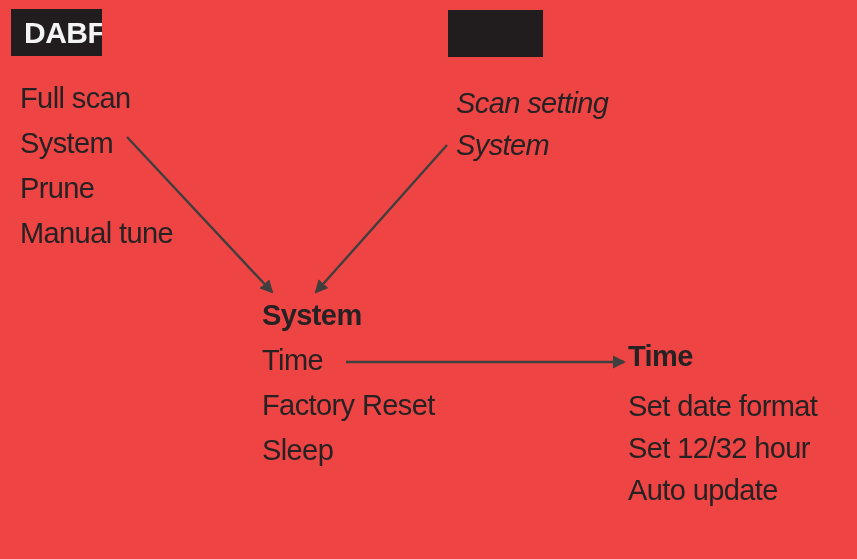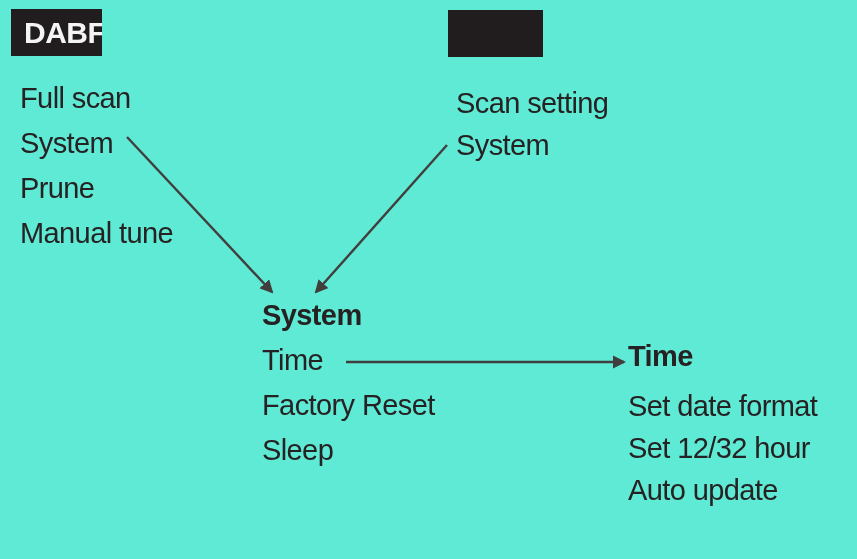--- a/index.html
+++ b/index.html
@@ -4,21 +4,21 @@
 <style>
   html, body {
     margin: 0;
     padding: 0;
     background: #ffffff;
   }
   .canvas {
     position: relative;
     width: 857px;
     height: 559px;
-    background: #5eead4;
+    background: #ef4444;
     overflow: hidden;
     font-family: "Liberation Sans", sans-serif;
     color: #262223;
   }
   
   .mode-tab {
     position: absolute;
     background: #211d1e;
     color: #f5f4f4;
     font-weight: bold;
@@ -45,21 +45,21 @@
     margin: 8px;
     padding: 0;
     list-style: none;
     font-size: 29px;
     letter-spacing: -0.6px;
     white-space: nowrap;
   }
   .menu-list li { height: 45px; line-height: 45px; }
   .list-dab { left: 12px; top: 68px; }
   .list-fm  { left: 448px; top: 74px; }
-  .list-fm li { height: 42px; line-height: 42px; }
+  .list-fm li { height: 42px; line-height: 42px; font-style: italic; }
 
   
   .menu-block { position: absolute; }
   .menu-block h3 {
     margin: 0;
     font-size: 29px;
     font-weight: bold;
     letter-spacing: -0.6px;
     line-height: 34px;
     white-space: nowrap;

